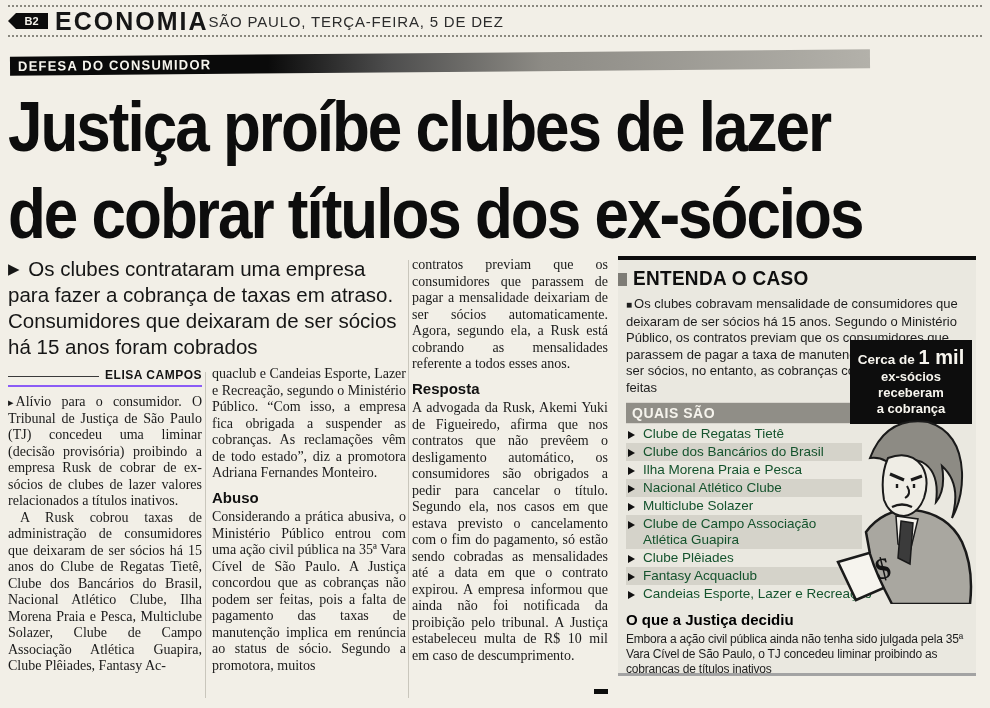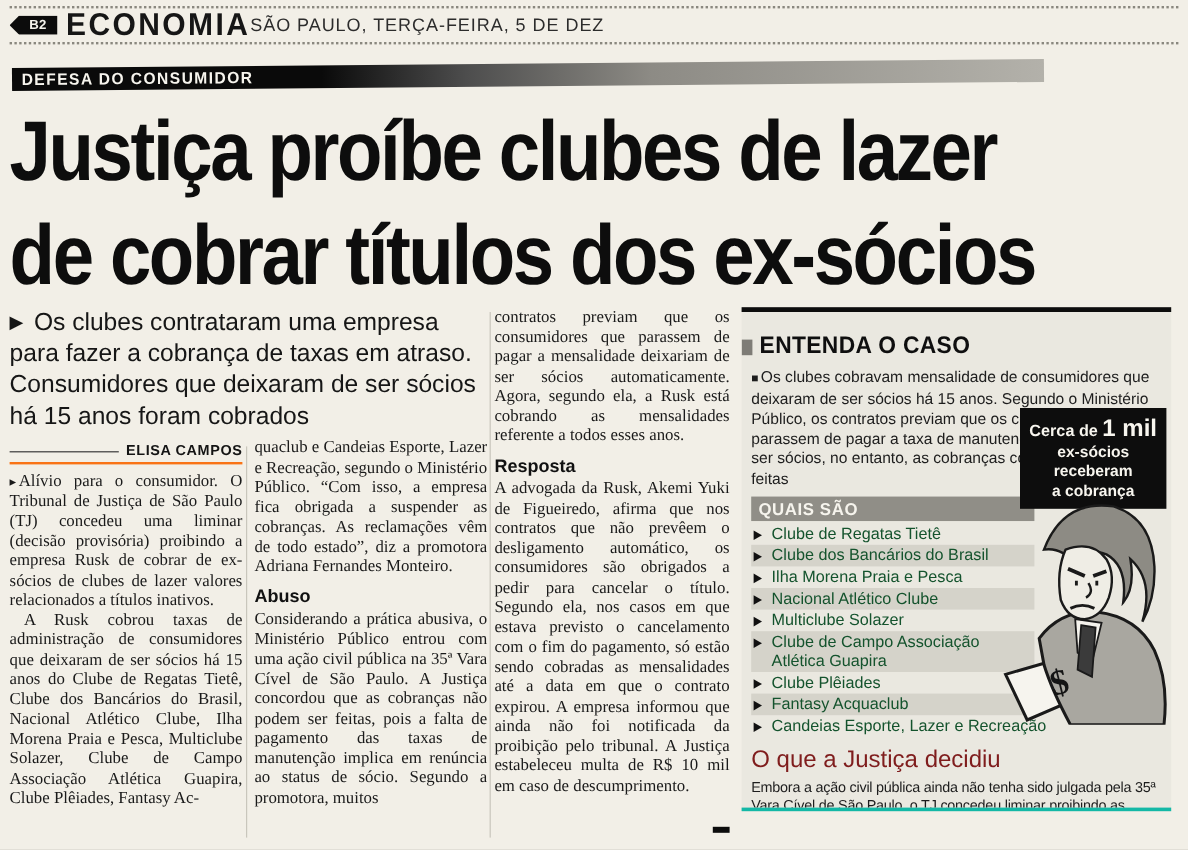--- a/index.html
+++ b/index.html
@@ -56,33 +56,33 @@
   .col-3 { left:412px; top:257px; width:196px; }
   .para { margin:0; }
   .para.indent { text-indent:12px; }
   .para-bullet { font-size:11px; margin-right:2px; }
   .subhead {
     font-family:"Liberation Sans", sans-serif; font-size:15px; font-weight:bold;
     margin:8px 0 3px 0; text-align:left; color:#111;
   }
   .byline-row {
     position:absolute; left:8px; top:368px; width:194px;
-    display:flex; align-items:flex-end; border-bottom:2px solid #f97316; padding-bottom:3px;
+    display:flex; align-items:flex-end; border-bottom:2px solid #8b5cf6; padding-bottom:3px;
   }
   .byline-rule { flex:1; height:1px; background:#3a3a3a; margin-bottom:5px; margin-right:6px; }
   .byline { font-size:12px; font-weight:bold; letter-spacing:0.5px; }
   .vrule { position:absolute; width:1px; background:#c9c6bc; }
   .vrule-1 { left:205px; top:372px; height:326px; }
   .vrule-2 { left:408px; top:260px; height:438px; }
   .end-marker { position:absolute; left:594px; top:689px; width:14px; height:5px; background:#0c0c0c; }
   
   .infobox {
     position:absolute; left:618px; top:256px; width:358px; height:420px;
-    background:#eae8e0; border-top:4px solid #0d0d0d; border-bottom:3px solid #14b8a6;
-    padding:16px 8px 0 8px; overflow:hidden;
+    background:#eae8e0; border-top:4px solid #0d0d0d; border-bottom:3px solid #a3a3a3;
+    padding:6px 8px 0 8px; overflow:hidden;
   }
   .infobox-titlebar { display:flex; align-items:center; gap:6px; margin:2px 0 6px 0; }
   .title-square { width:9px; height:13px; background:#7e7c76; margin-left:-8px; }
   .infobox-title { font-size:19px; font-weight:900; letter-spacing:0.3px; color:#0f0f0f; transform:scaleY(1.05); transform-origin:left; }
   .infobox-intro { font-size:13px; line-height:16.5px; color:#1d1d1d; margin-bottom:7px; }
   .sq-bullet { font-size:10px; margin-right:2px; }
   .clubs-header {
     width:236px; background:#908e87; color:#f6f4ed; font-size:14px; font-weight:bold;
     letter-spacing:0.5px; padding:2px 6px; margin-bottom:2px; transform:scaleY(1.02);
   }
@@ -97,21 +97,21 @@
     border-left:7px solid #111; border-top:4.5px solid transparent; border-bottom:4.5px solid transparent;
   }
   .count-badge {
     position:absolute; top:80px; right:4px; width:122px;
     background:#0d0d0d; color:#f7f5ee; text-align:center; padding:6px 3px 7px 3px;
   }
   .badge-line1 { font-size:13.5px; font-weight:bold; }
   .badge-number { font-size:20px; font-weight:900; }
   .badge-line2, .badge-line3 { font-size:13px; font-weight:bold; line-height:16px; }
   .illustration { position:absolute; top:152px; right:0; width:142px; height:192px; }
-  .decision-title { font-size:20px; font-weight:normal; margin:8px 0 4px 0; color:#7f1d1d; }
+  .decision-title { font-size:15px; font-weight:bold; margin:8px 0 4px 0; color:#000000; }
   .decision-text { font-size:12px; line-height:15px; letter-spacing:-0.2px; color:#1d1d1d; width:344px; }
 </style>
 </head>
 <body>
 
 <div class="page">
 
   <header class="masthead">
     <div class="masthead-left">
       <span class="page-badge">B2</span>

